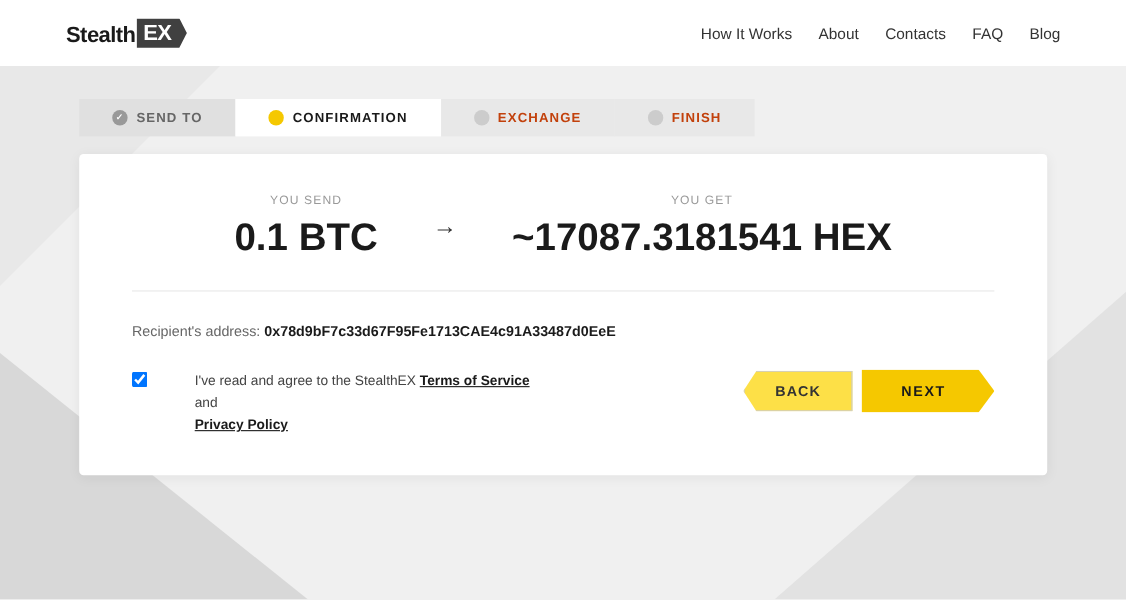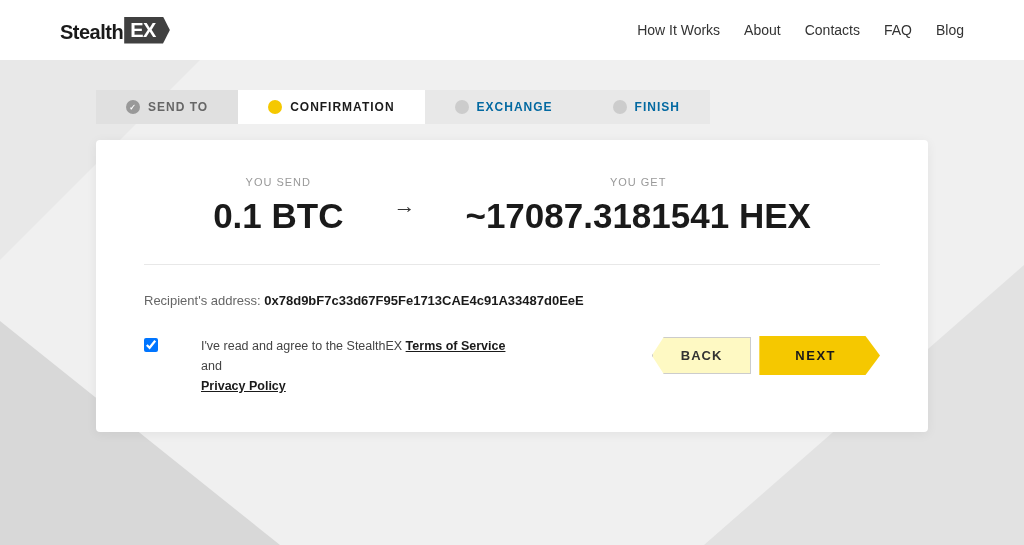--- a/index.html
+++ b/index.html
@@ -80,39 +80,39 @@
       text-decoration: none;
       color: #333;
       font-size: 14px;
       font-weight: 400;
     }
 
     
     main {
       position: relative;
       z-index: 5;
-      padding: 30px 96px;
+      padding: 30px 72px;
     }
 
     
     .stepper {
       display: flex;
       align-items: stretch;
       margin-bottom: 16px;
       width: 100%;
     }
     .step {
       display: flex;
       align-items: center;
       gap: 8px;
       padding: 10px 30px;
       font-size: 12px;
       font-weight: 600;
       letter-spacing: 1px;
-      color: #0369a1;
+      color: #c2410c;
       background: #e8e8e8;
       position: relative;
     }
     .step.completed {
       color: #666;
       background: #e0e0e0;
     }
     .step.active {
       background: #fff;
       color: #1a1a1a;
@@ -223,21 +223,21 @@
       cursor: pointer;
     }
     .btn-group {
       display: flex;
       align-items: center;
       gap: 8px;
     }
     .btn-back {
       padding: 10px 28px;
       border: 1.5px solid #ccc;
-      background: #fef9c3;
+      background: #fde047;
       color: #333;
       font-size: 13px;
       font-weight: 600;
       letter-spacing: 1px;
       cursor: pointer;
       clip-path: polygon(12px 0%, 100% 0%, 100% 100%, 12px 100%, 0% 50%);
     }
     .btn-next {
       padding: 12px 36px;
       background: #f5c800;

